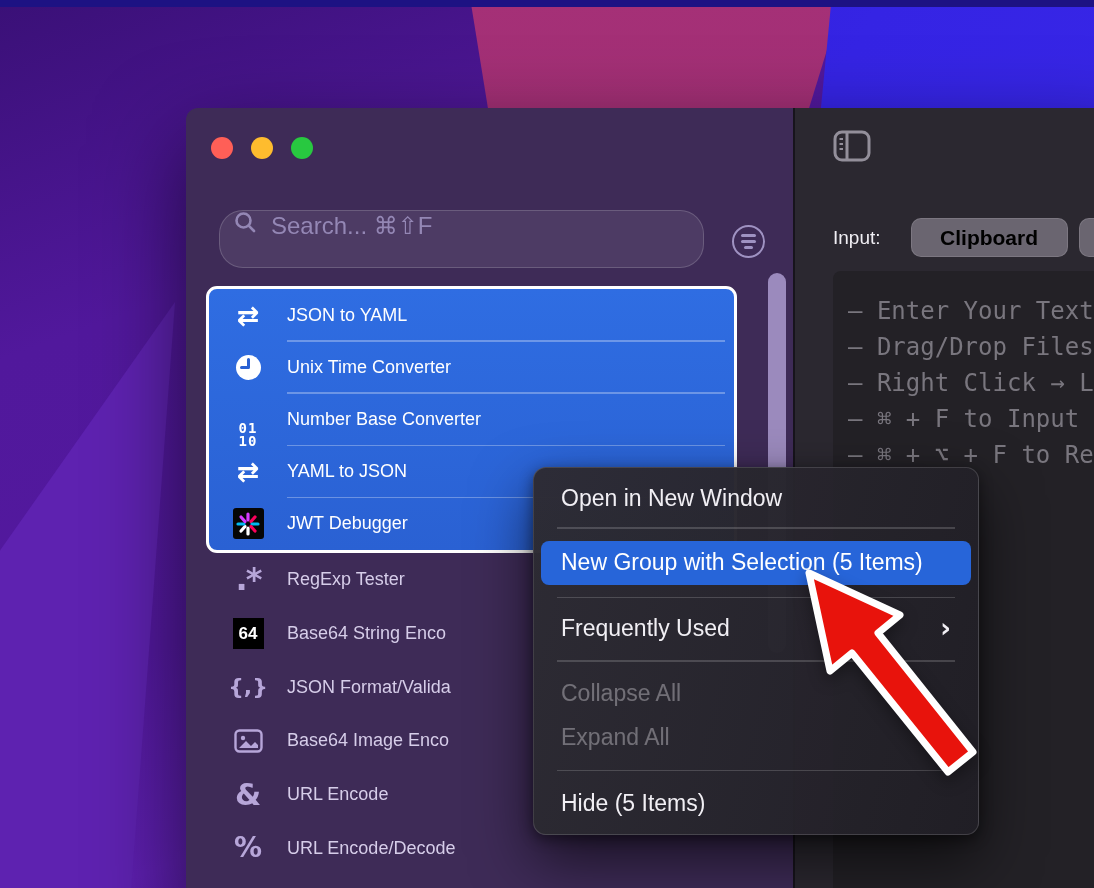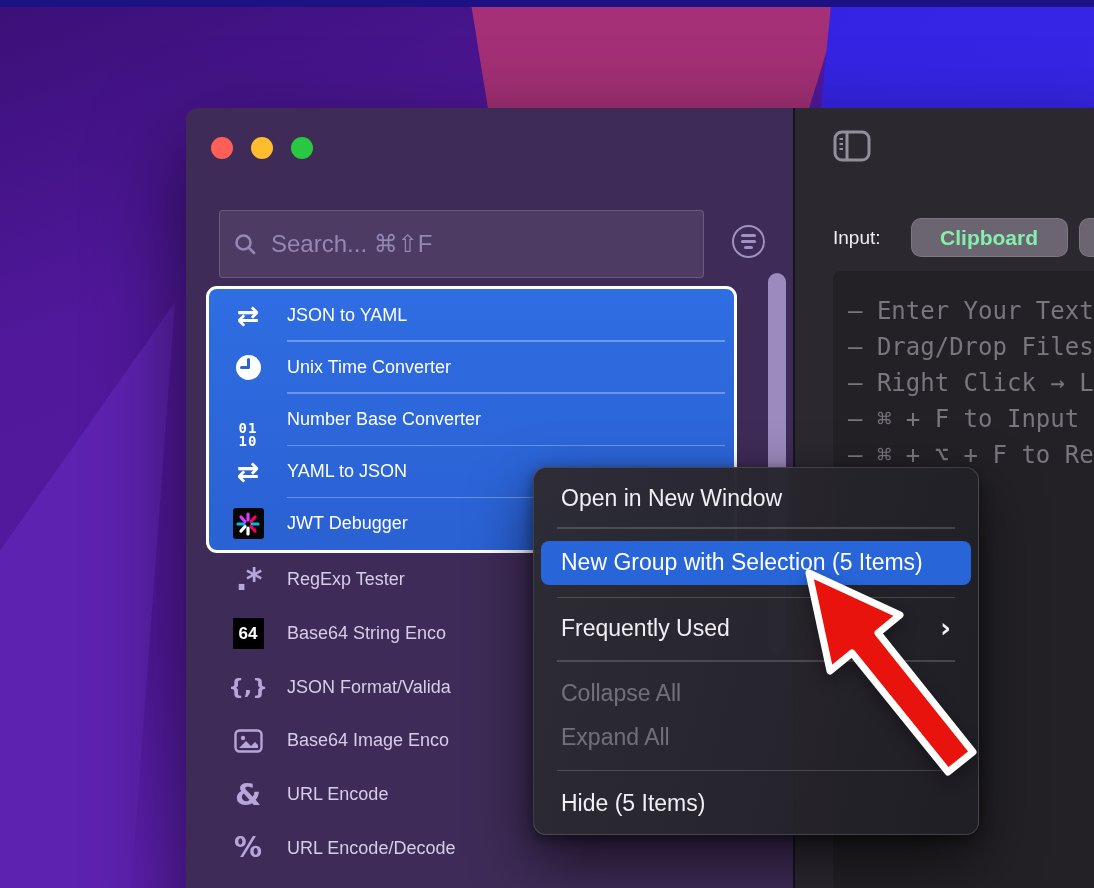--- a/index.html
+++ b/index.html
@@ -32,24 +32,24 @@
   .vdivider{width:2px; flex:none; background:#17141c;}
   .rpanel{position:relative; flex:1; background:#2b2830;}
 
   
   .lights{position:absolute; left:25px; top:29px; display:flex; gap:18px;}
   .light{width:22px;height:22px;border-radius:50%;}
   .light.r{background:#ff5f57}.light.y{background:#febc2e}.light.g{background:#28c840}
 
   
   .search{
-    position:absolute; left:33px; top:102px; width:485px; height:68px;
-    box-sizing:border-box; border-radius:4px;
+    position:absolute; left:33px; top:102px; width:485px; height:58px;
+    box-sizing:border-box; border-radius:24px;
     background:rgba(255,255,255,.08); border:1.5px solid rgba(255,255,255,.17);
-    display:flex; align-items:center; padding:0 14px;
+    display:flex; align-items:flex-start; padding:0 14px;
   }
   .search input{
     flex:1; background:transparent; border:none; outline:none;
     font:400 24px "Liberation Sans","DejaVu Sans",sans-serif; color:#d8cfec;
     margin-left:12px;
   }
   .search input::placeholder{color:#9487b5;}
   .filterbtn{position:absolute; left:546px; top:117px; width:33px; height:33px;
     border-radius:50%; border:2.5px solid #9f92c2; box-sizing:border-box;
     display:flex; flex-direction:column; justify-content:center; align-items:center; gap:3.5px;}
@@ -84,21 +84,21 @@
     font:700 17px "Liberation Sans",sans-serif;}
   .g-text{font:700 26px "DejaVu Sans",sans-serif; color:#b7a6d9; line-height:1;}
   .g-regexp{font:700 32px "DejaVu Sans",sans-serif; color:#b7a6d9; line-height:0.6; letter-spacing:-2px;}
   .g-jwt{width:31px;height:31px;background:#060606;border-radius:3px;display:flex;align-items:center;justify-content:center;}
 
   
   .toggleicon{position:absolute; left:38px; top:22px;}
   .inputrow{position:absolute; left:38px; top:110px; display:flex; align-items:center;}
   .inputlabel{font-size:19px; color:#f0eef3;}
   .srcbtn{margin-left:30px; width:157px; height:39px; border-radius:10px; background:#6a6570;
-    color:#86efac; font-size:21px; font-weight:600; display:flex; align-items:center; justify-content:center;
+    color:#000000; font-size:21px; font-weight:600; display:flex; align-items:center; justify-content:center;
     box-shadow:inset 0 0 0 1px rgba(255,255,255,.12);}
   .srcbtn2{margin-left:11px; width:70px; height:39px; border-radius:10px; background:#6a6570;
     box-shadow:inset 0 0 0 1px rgba(255,255,255,.12);}
   .editor{position:absolute; left:38px; top:163px; width:620px; height:650px;
     background:#232126; border-radius:8px; padding:22px 0 0 15px; box-sizing:border-box;
     font:400 24px "DejaVu Sans Mono","DejaVu Sans",monospace; color:#79767e;
     line-height:36px; white-space:pre; overflow:hidden;}
 
   
   .menu{

